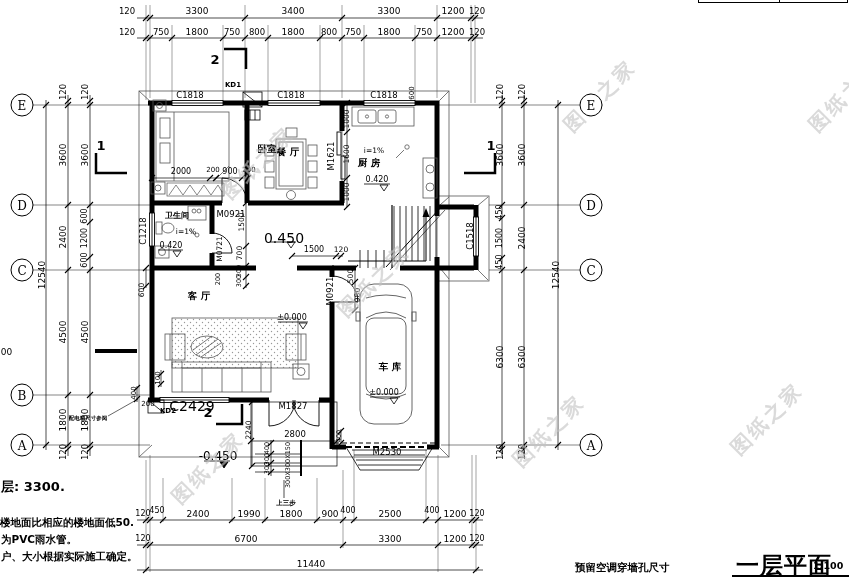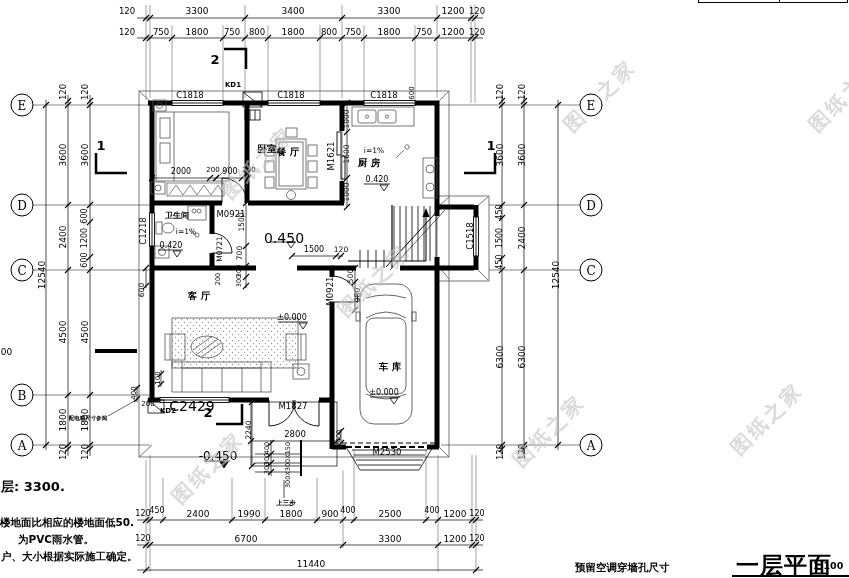--- a/index.html
+++ b/index.html
@@ -15,21 +15,21 @@
       background:#fff;display:flex;align-items:center;justify-content:center;
       font-family:"DejaVu Serif",serif;font-size:12px;transform:translate(-50%,-50%);}
   #info-table{position:absolute;left:698px;top:-14px;width:150px;border:1.2px solid #000;
       border-collapse:collapse;background:#fff;}
   #info-table td{border:1.2px solid #000;height:15px;padding:0 3px;}
   #info-table .lbl{font-size:7.5px;font-weight:700;width:74px;}
   #info-table .val{font-size:9.5px;text-align:center;}
   .note-left{position:absolute;white-space:pre;}
   #note1{left:1px;top:478px;font-size:13px;font-weight:700;}
   #note2{left:0px;top:516px;font-size:10.5px;font-weight:600;}
-  #note3{left:18px;top:533px;font-size:10.5px;font-weight:600;text-align:center;}
+  #note3{left:1px;top:533px;font-size:10.5px;font-weight:600;text-align:center;}
   #note4{left:1px;top:550px;font-size:10.5px;font-weight:600;}
   #tb-note{position:absolute;left:575px;top:561px;font-size:10.5px;font-weight:700;}
   #tb-title{position:absolute;left:736px;top:550px;font-size:23px;font-weight:700;letter-spacing:1px;}
   #tb-scale{position:absolute;left:813px;top:560px;font-size:9.5px;font-weight:700;}
   .tb-ul{position:absolute;background:#000;}
 </style>
 </head>
 <body>
 
 <div id="canvas">

